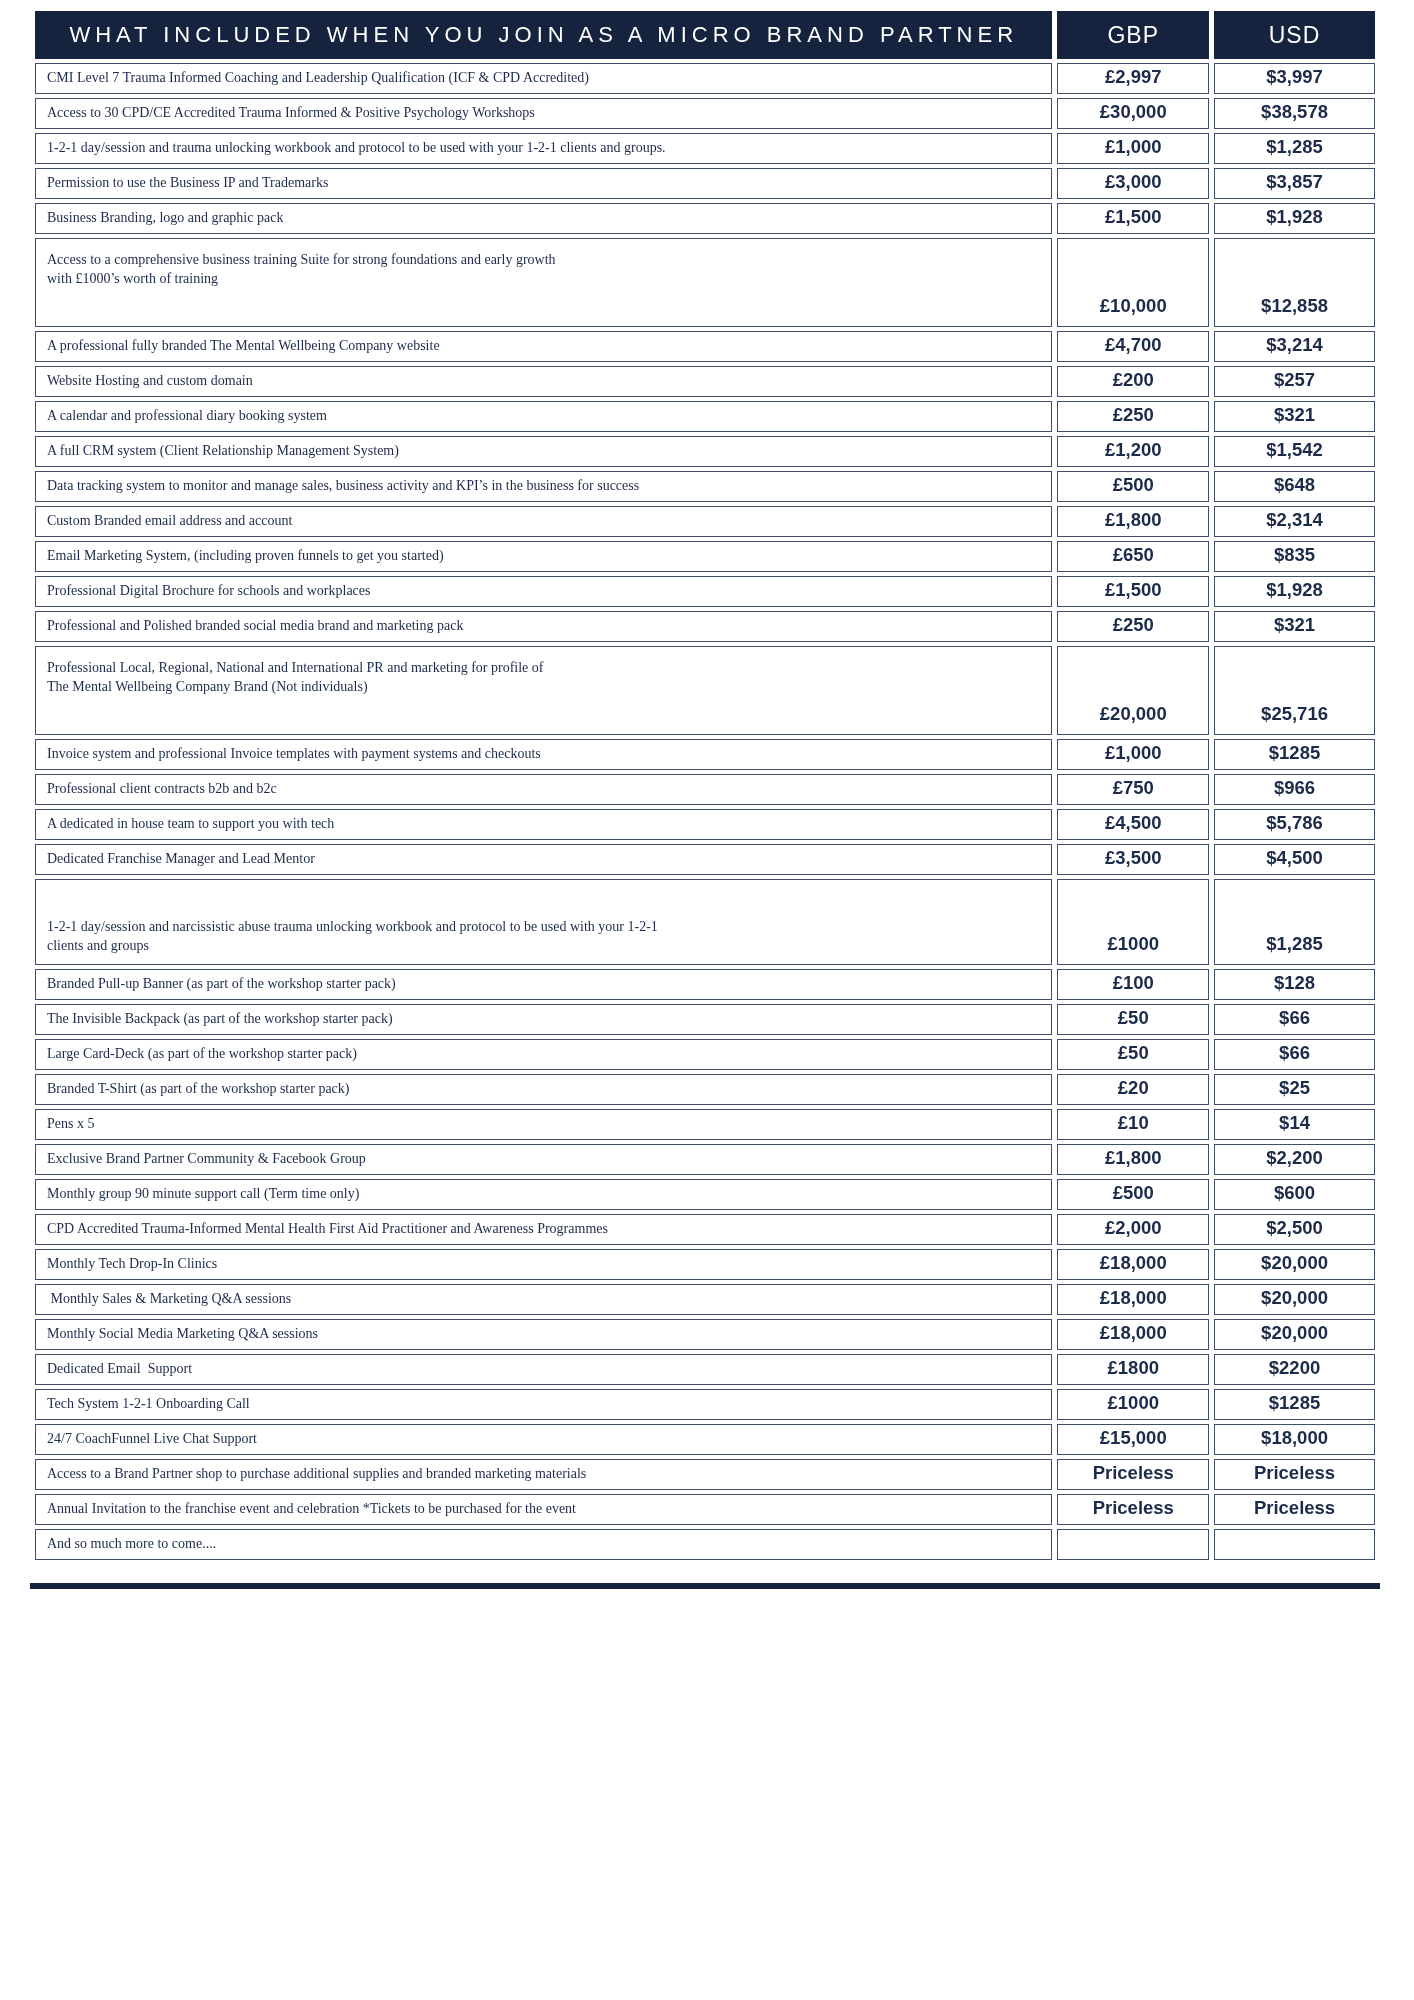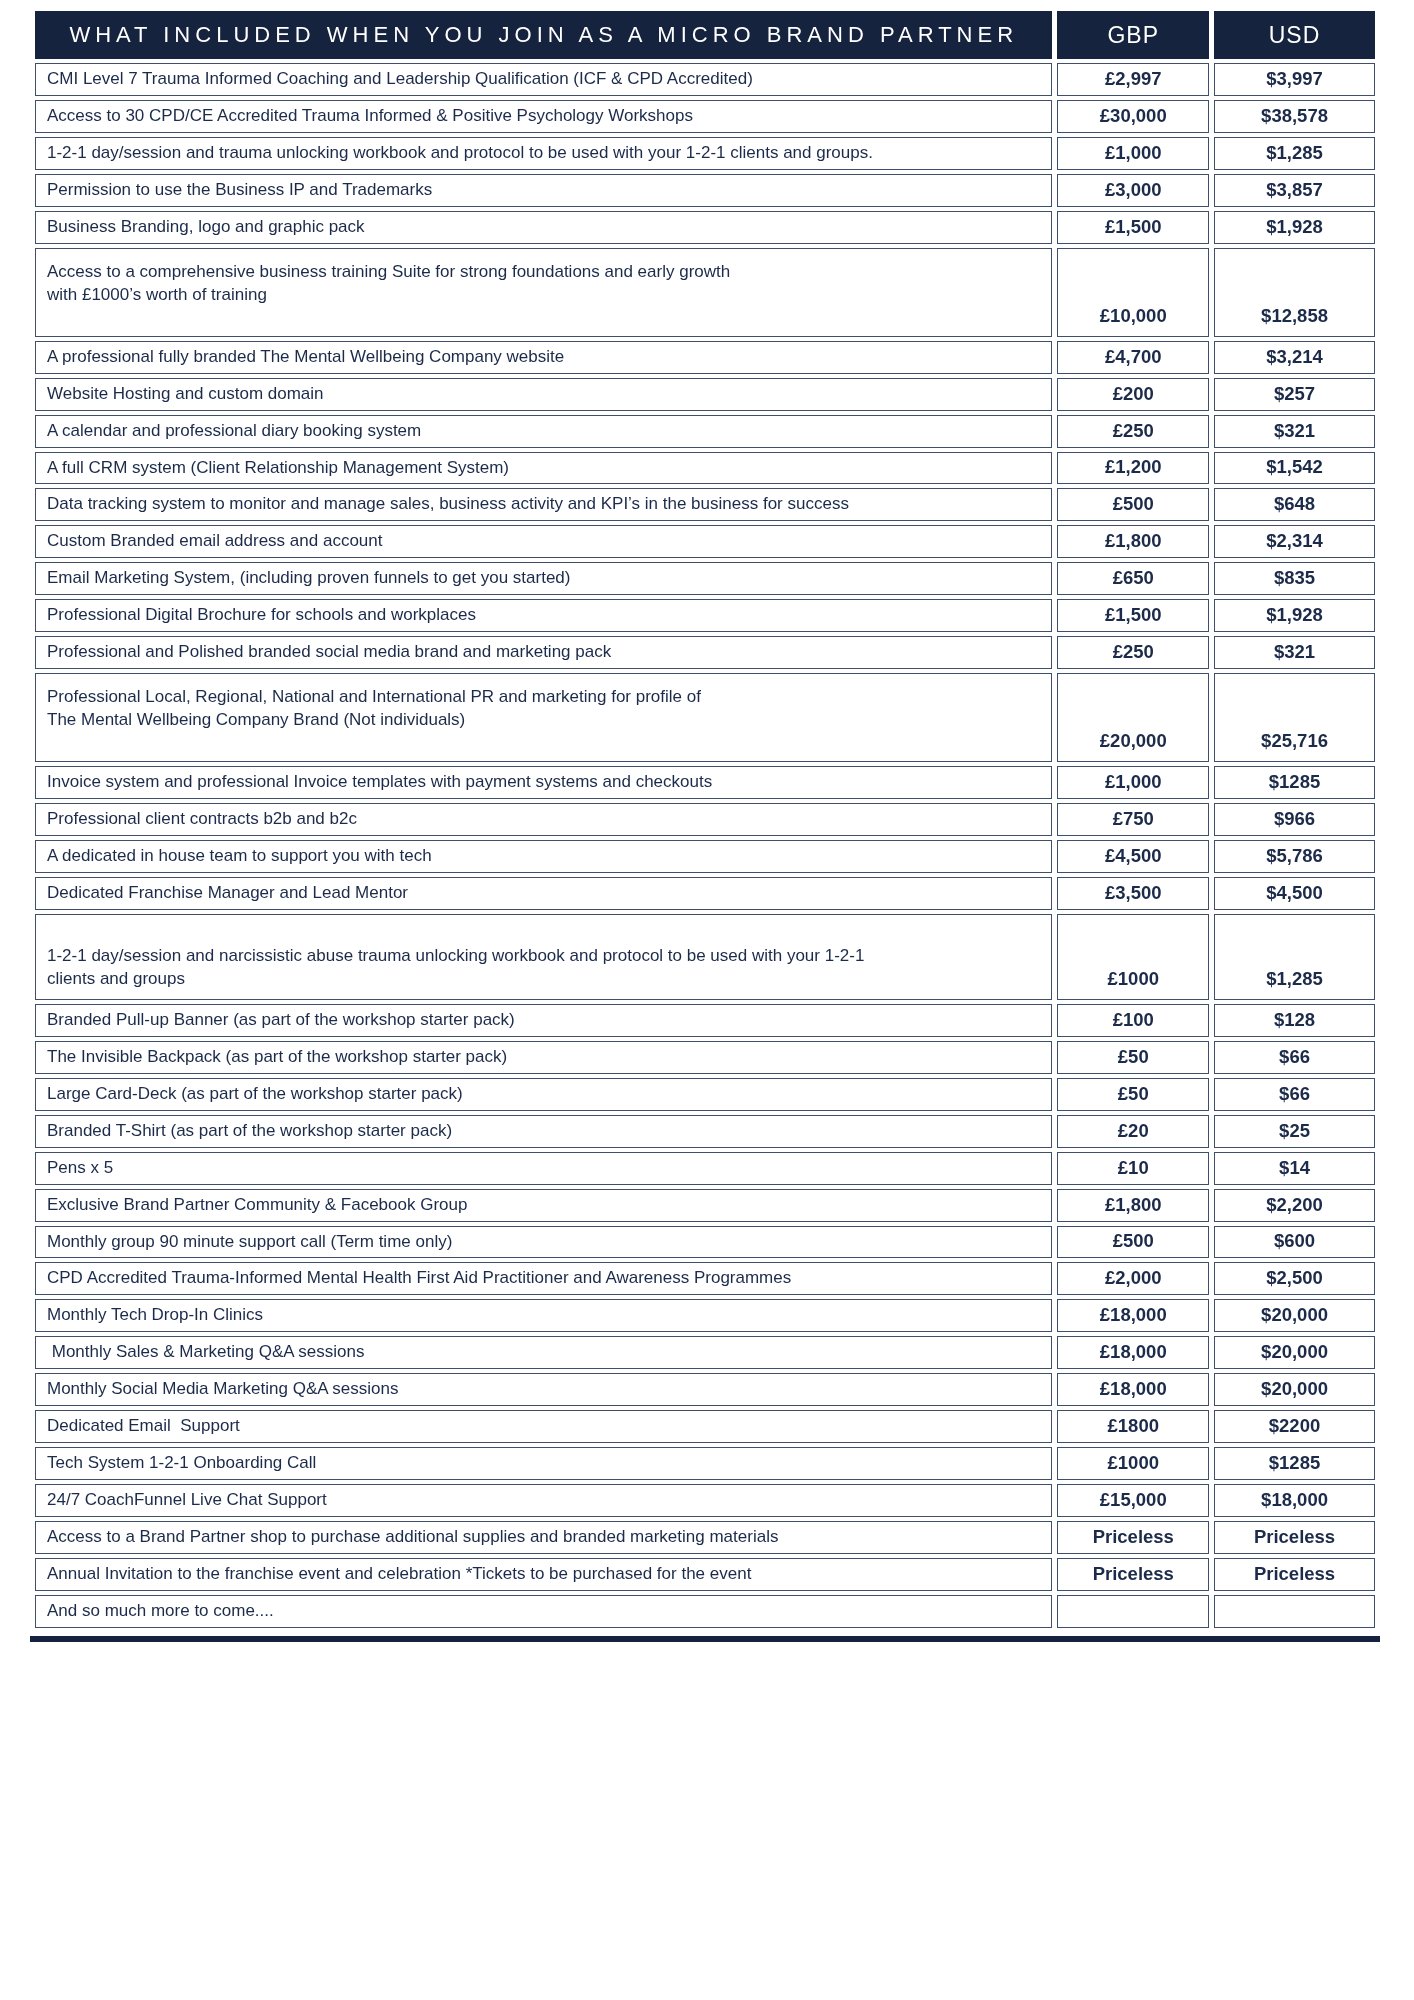--- a/index.html
+++ b/index.html
@@ -16,21 +16,21 @@
     overflow: hidden;
   }
   table.pricing {
     position: absolute;
     left: 30px; top: 7px;
     width: 1350px;
     border-collapse: separate;
     border-spacing: 5px 4px;
     table-layout: fixed;
     border-bottom: 6px solid #16233E;
-    padding-bottom: 4px;
+    padding-bottom: 19px;
   }
   col.c-item { width: 76.5%; }
   col.c-gbp  { width: 11.4%; }
   col.c-usd  { width: 12.1%; }
 
   th {
     background: #16233E;
     color: #ffffff;
     height: 48px;
     vertical-align: middle;
@@ -48,26 +48,27 @@
     letter-spacing: 1px;
     text-align: center;
   }
 
   td {
     border: 1.5px solid #3F4E69;
     color: #1C2B4A;
     background: #ffffff;
   }
   td.desc {
-    font-size: 17px;
+    font-size: 14px;
     line-height: 1.35;
     padding: 4px 10px 4px 11px;
     height: 31px;
     vertical-align: middle;
     white-space: pre-wrap;
+    font-family: Liberation Serif, serif;
   }
   td.price {
     text-align: center;
     font-weight: 700;
     font-size: 18.5px;
     vertical-align: bottom;
     padding: 2px 4px 5px 4px;
   }
   tr.tall td { height: 89px; }
   tr.tall td.desc { vertical-align: top; padding-top: 12px; }

